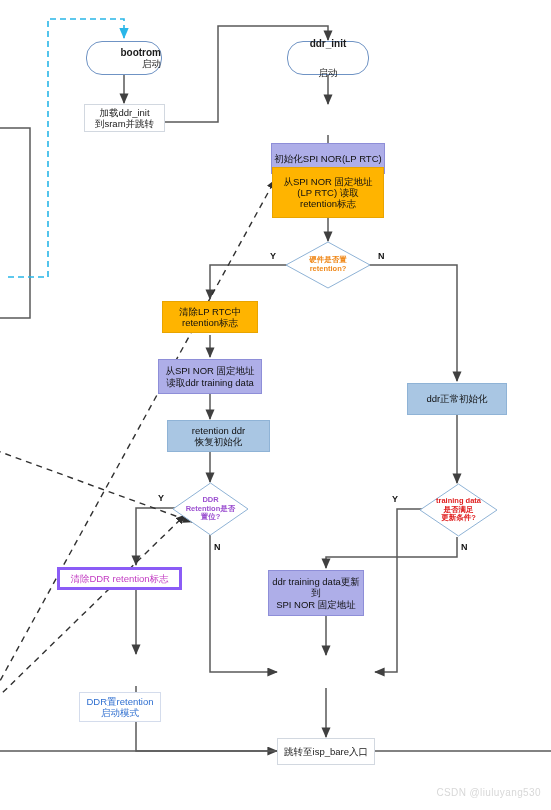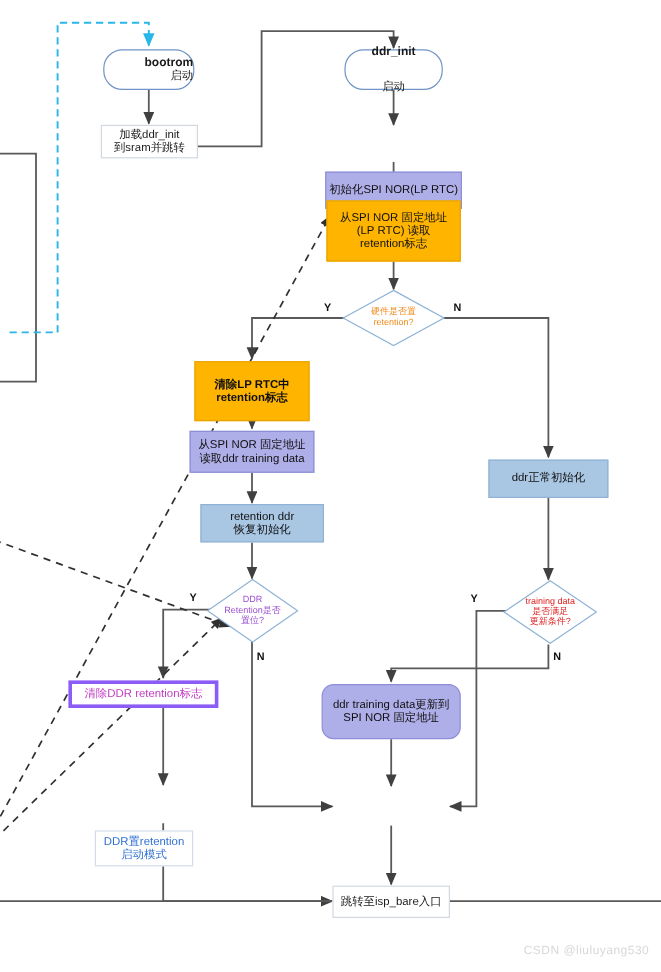--- a/index.html
+++ b/index.html
@@ -17,21 +17,21 @@
   
   .proc{font-size:9.5px;}
   .proc-white{background:#ffffff;border:1px solid #d2d8e0;color:#1a1a1a;}
   .proc-purple{background:#aeaee8;border:1px solid #8e8ed8;color:#101010;}
   .proc-orange{background:#ffb400;border:1px solid #e8a400;color:#101010;}
   .proc-blue{background:#a9c6e3;border:1px solid #8fb3d6;color:#101010;}
   .proc-magenta-text{background:#ffffff;border:3px solid #8b5cf6;color:#c23bc2;}
   .proc-bluetext{background:#ffffff;border:1px solid #d4dcec;color:#2f6fd0;}
 
   
-  .dia{position:absolute;}
+  .dia{position:absolute;font-weight:bold;}
   .dia .shape{position:absolute;left:0;top:0;width:100%;height:100%;}
   .dia .lbl{position:absolute;left:0;top:0;width:100%;height:100%;display:flex;
             align-items:center;justify-content:center;text-align:center;
             font-size:7.5px;line-height:1.18;white-space:pre-line;}
   .dia-orange .lbl{color:#f08a1c;}
   .dia-purple .lbl{color:#9b4fd0;}
   .dia-red .lbl{color:#e02020;}
 
   .yn{position:absolute;font-size:9px;font-weight:bold;color:#101010;}
 
@@ -125,37 +125,37 @@
 
   <div class="node proc proc-white" style="left:84px;top:104px;width:81px;height:28px;">加载ddr_init
 到sram并跳转</div>
 
   <div class="node proc proc-purple" style="left:271px;top:106px;width:114px;height:31px;margin-top:37px;">初始化SPI NOR(LP RTC)</div>
 
   <div class="node proc proc-orange" style="left:272px;top:167px;width:112px;height:51px;">从SPI NOR 固定地址
 (LP RTC) 读取
 retention标志</div>
 
-  <div class="node proc proc-orange" style="left:162px;top:301px;width:96px;height:50px;font-weight:bold;">清除LP RTC中
+  <div class="node proc proc-orange" style="left:162px;top:301px;width:96px;height:32px;">清除LP RTC中
 retention标志</div>
 
   <div class="node proc proc-purple" style="left:158px;top:359px;width:104px;height:35px;">从SPI NOR 固定地址
 读取ddr training data</div>
 
   <div class="node proc proc-blue" style="left:167px;top:420px;width:103px;height:32px;">retention ddr
 恢复初始化</div>
 
   <div class="node proc proc-magenta-text" style="left:57px;top:567px;width:125px;height:23px;">清除DDR retention标志</div>
 
   <div class="node proc proc-bluetext" style="left:79px;top:656px;width:82px;height:30px;margin-top:36px;">DDR置retention
 启动模式</div>
 
   <div class="node proc proc-blue" style="left:407px;top:383px;width:100px;height:32px;">ddr正常初始化</div>
 
-  <div class="node proc proc-purple" style="left:268px;top:570px;width:116px;height:46px;border-radius:10px;">ddr training data更新到
+  <div class="node proc proc-purple" style="left:268px;top:570px;width:96px;height:46px;">ddr training data更新到
 SPI NOR 固定地址</div>
 
 
   <div class="node proc proc-white" style="left:277px;top:738px;width:98px;height:27px;">跳转至isp_bare入口</div>
 
   <div class="dia dia-orange" style="left:285px;top:241px;width:86px;height:48px;">
     <svg class="shape" viewBox="0 0 86 48">
       <polygon points="43,1 85,24 43,47 1,24" fill="#ffffff" stroke="#8fb3d6" stroke-width="1"></polygon>
     </svg>
     <div class="lbl">硬件是否置

